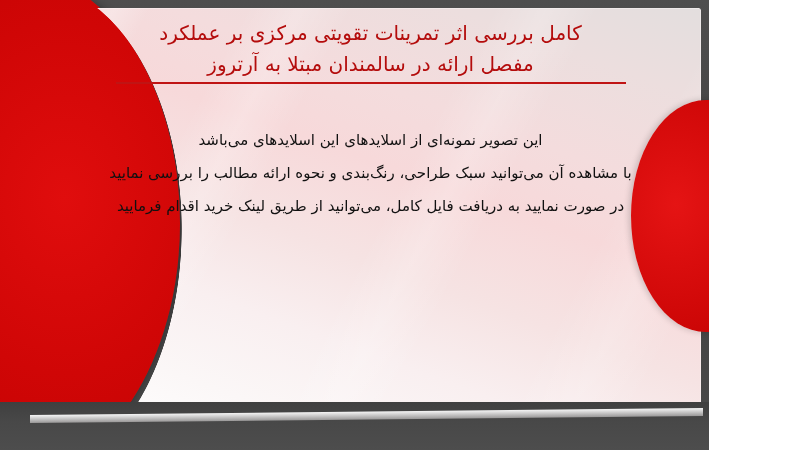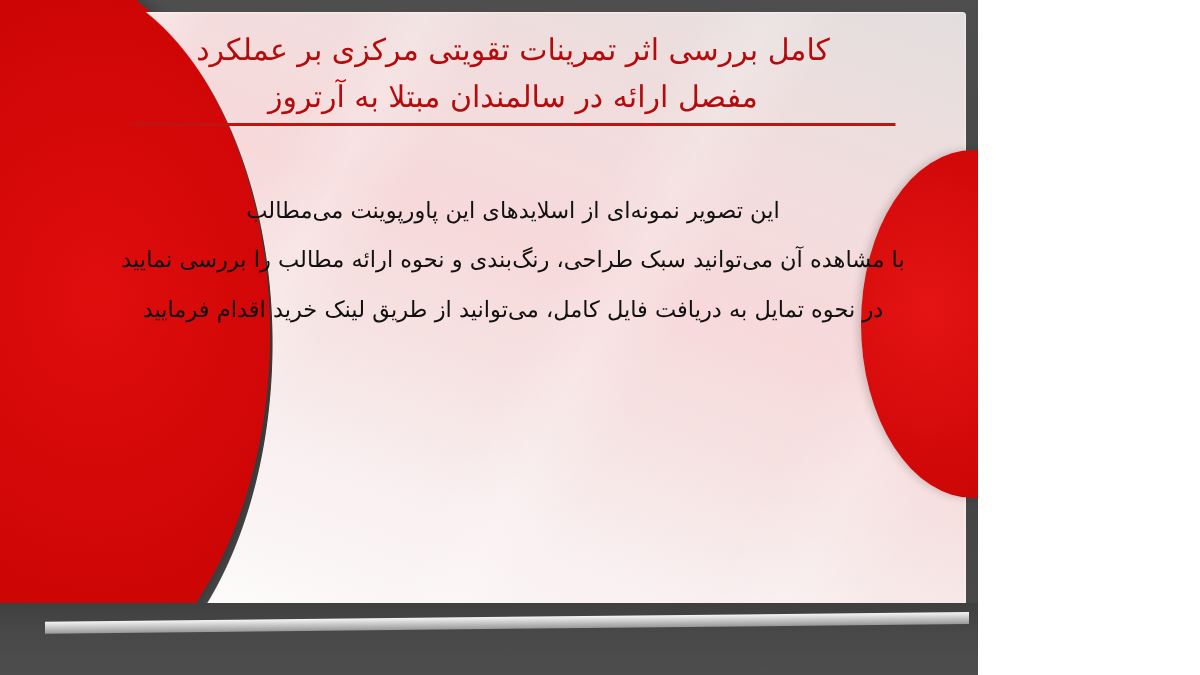--- a/index.html
+++ b/index.html
@@ -6,21 +6,21 @@
     margin: 0;
     padding: 0;
     background: #ffffff;
   }
   body {
     font-family: "DejaVu Sans", "Liberation Sans", sans-serif;
   }
 
   .slide {
     position: relative;
-    width: 652px;
+    width: 709px;
     height: 450px;
     overflow: hidden;
     background: #4a4a4a;
   }
 
   
   .frame-outer {
     position: absolute;
     inset: 0;
     background: linear-gradient(180deg, #4e4e4e 0%, #414141 50%, #4a4a4a 100%);
@@ -173,19 +173,19 @@
 
   <div class="content">
 
     <div class="title-block">
       <span class="title-line">کامل بررسی اثر تمرینات تقویتی مرکزی بر عملکرد</span>
       <span class="title-line">مفصل ارائه در سالمندان مبتلا به آرتروز</span>
     </div>
     <div class="title-underline"></div>
 
     <div class="body-block">
-      <span class="body-line">این تصویر نمونه‌ای از اسلایدهای این پاورپوینت می‌مطالب</span>
+      <span class="body-line">این تصویر نمونه‌ای از اسلایدهای این اسلایدهای می‌باشد</span>
       <span class="body-line">با مشاهده آن می‌توانید سبک طراحی، رنگ‌بندی و نحوه ارائه مطالب را بررسی نمایید</span>
-      <span class="body-line">در نحوه تمایل به دریافت فایل کامل، می‌توانید از طریق لینک خرید اقدام فرمایید</span>
+      <span class="body-line">در صورت نمایید به دریافت فایل کامل، می‌توانید از طریق لینک خرید اقدام فرمایید</span>
     </div>
 
   </div>
 </div>
 
 </body></html>

